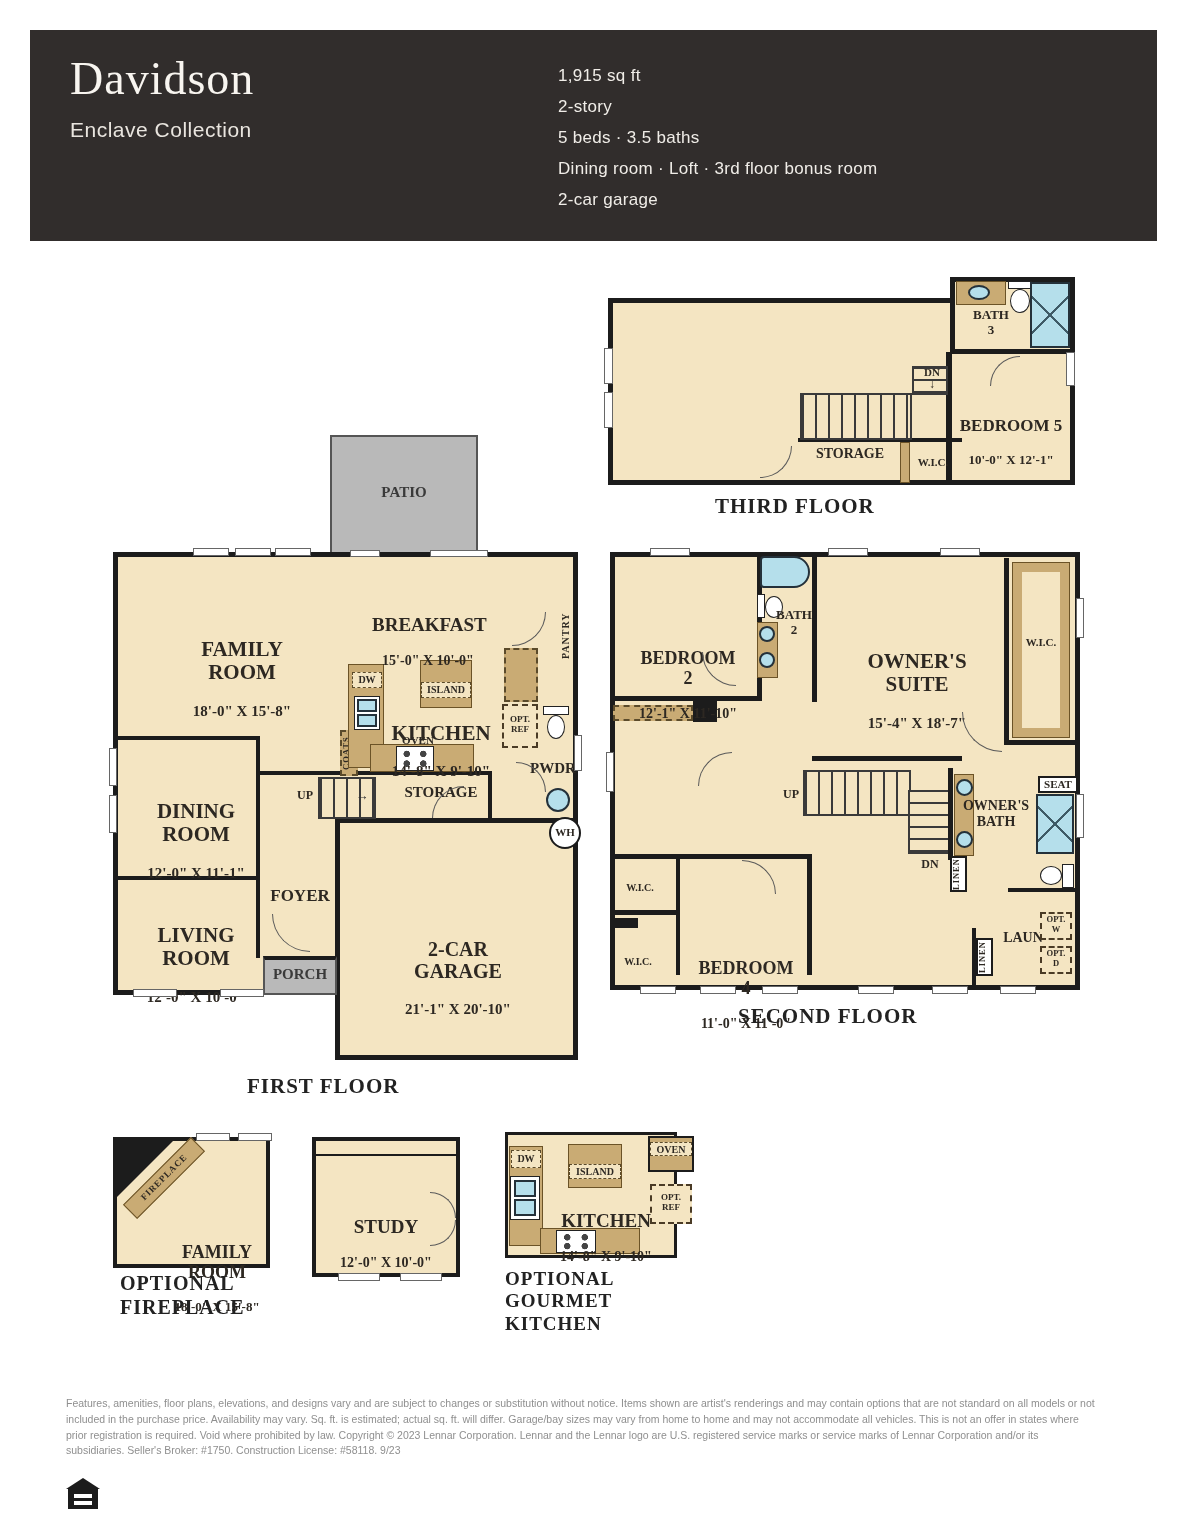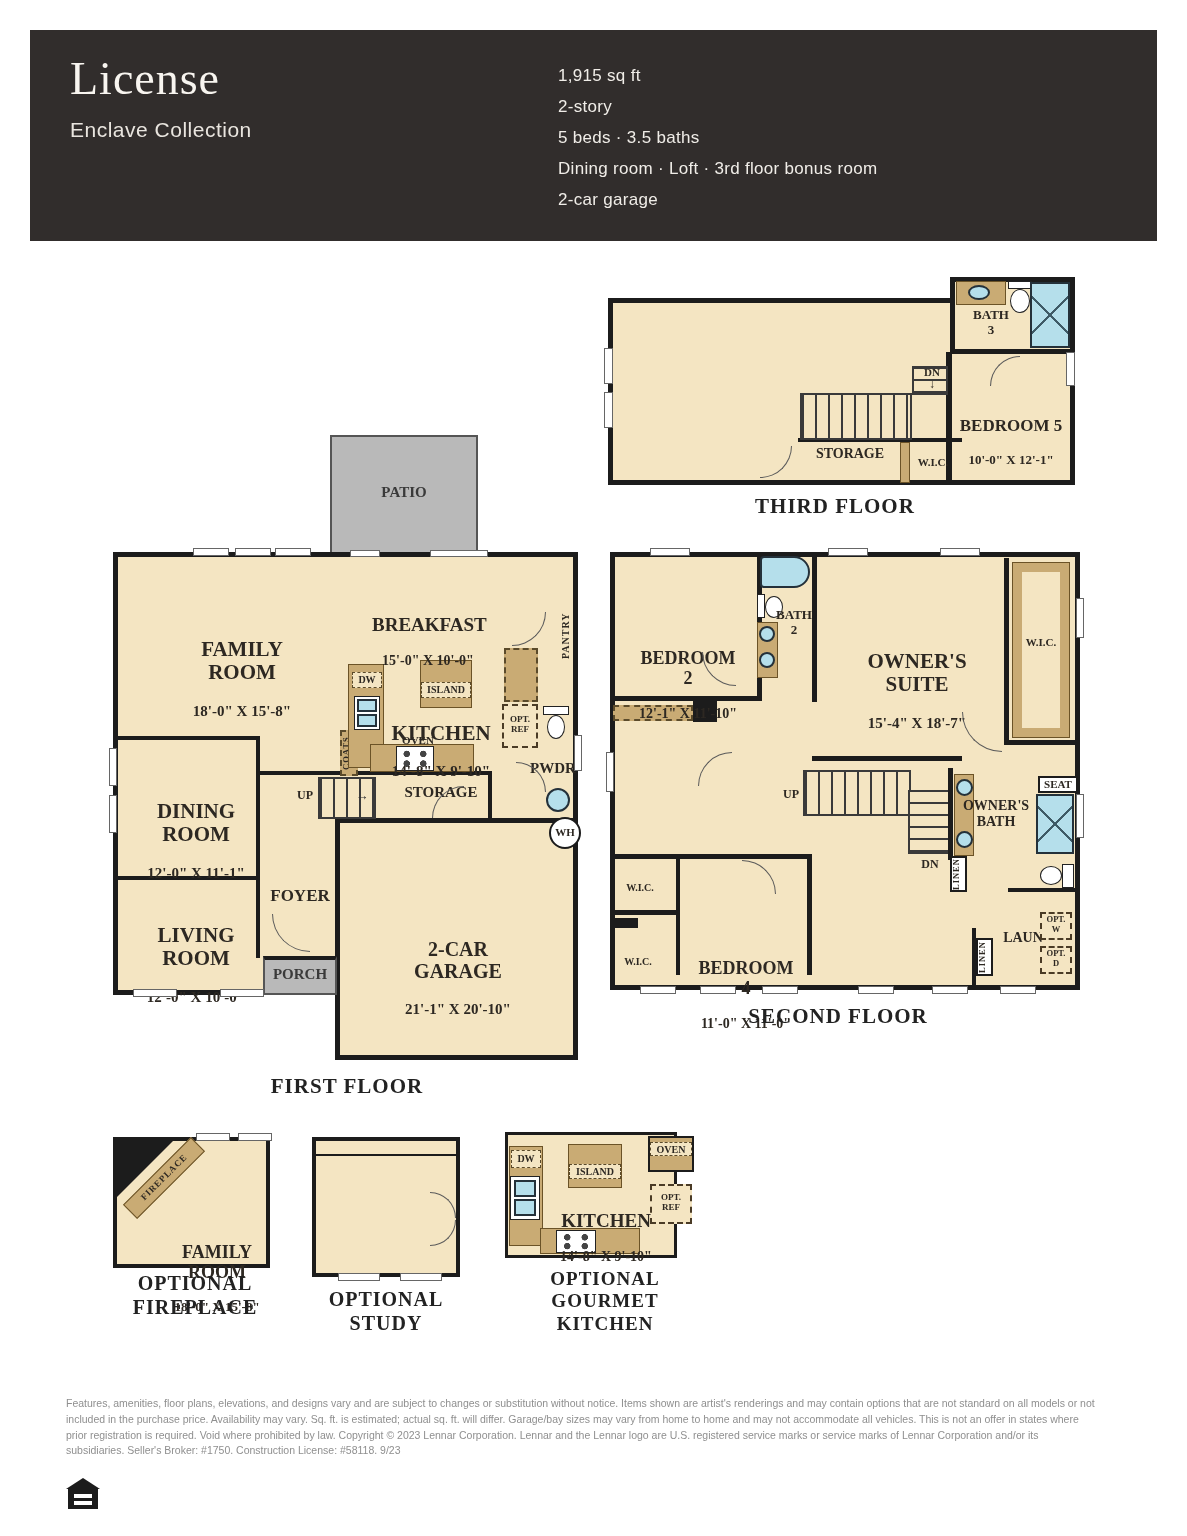--- a/index.html
+++ b/index.html
@@ -41,42 +41,42 @@
   .arc{position:absolute;border:1.5px solid #5a5a5a;box-sizing:border-box;background:transparent;}
   .arc.tl{border-right:none;border-bottom:none;border-top-left-radius:100%;}
   .arc.tr{border-left:none;border-bottom:none;border-top-right-radius:100%;}
   .arc.bl{border-right:none;border-top:none;border-bottom-left-radius:100%;}
   .arc.br{border-left:none;border-top:none;border-bottom-right-radius:100%;}
   
   .lbl{position:absolute;text-align:center;font-family:"Liberation Serif",serif;font-weight:700;
        color:#2d2822;line-height:1.12;white-space:pre-line;}
   .nm,.dm{display:block;white-space:pre-line;}
   .vt{writing-mode:vertical-rl;transform:rotate(180deg);letter-spacing:1px;text-align:center;}
-  .cap{position:absolute;text-align:center;font-family:"Liberation Serif",serif;font-weight:700;
+  .cap{position:absolute;text-align:left;font-family:"Liberation Serif",serif;font-weight:700;
        font-size:21px;letter-spacing:1px;color:#222;white-space:pre-line;line-height:1.18;}
   .s8{font-size:8.5px;}.s9{font-size:9px;}.s10{font-size:10px;}.s11{font-size:11px;}
   .s12{font-size:12px;}.s13{font-size:13px;}.s14{font-size:14px;}.s15{font-size:15px;}
   .s17{font-size:17px;}.s18{font-size:18px;margin-top:24px;}.s19{font-size:19px;}.s20{font-size:20px;}.s21{font-size:21px;}
   .footer{position:absolute;left:66px;top:1396px;width:1032px;font-size:10.5px;line-height:1.5;
           color:#8f8f8f;}
   
   .eho{position:absolute;left:64px;top:1478px;width:38px;height:38px;}
   .eho .roof{position:absolute;left:2px;top:0;width:0;height:0;
              border-left:17px solid transparent;border-right:17px solid transparent;
              border-bottom:11px solid #1c1c1c;}
   .eho .body{position:absolute;left:4px;top:11px;width:30px;height:20px;background:#1c1c1c;}
   .eho .bar{position:absolute;left:10px;width:18px;height:4px;background:#fff;}
 </style>
 </head>
 <body>
 
 <div class="page">
 
   <div class="hdr">
-    <div class="hdr-title">License</div>
+    <div class="hdr-title">Davidson</div>
     <div class="hdr-sub">Enclave Collection</div>
     <div class="spec" style="top:36px">1,915 sq ft</div>
     <div class="spec" style="top:67px">2-story</div>
     <div class="spec" style="top:98px">5 beds · 3.5 baths</div>
     <div class="spec" style="top:129px">Dining room · Loft · 3rd floor bonus room</div>
     <div class="spec" style="top:160px">2-car garage</div>
   </div>
 
   <div class="base" style="left:608px;top:298px;width:467px;height:187px"></div>
   <div class="base" style="left:950px;top:277px;width:125px;height:77px"></div>
@@ -303,25 +303,28 @@
   <div class="lbl" style="left:168px;top:1200px;width:98px">
     <span class="nm s18">FAMILY
 ROOM</span>
     <span class="dm s13">18'-0" X 15'-8"</span>
   </div>
   <div class="cap" style="left:120px;top:1272px;width:150px;font-size:20px">OPTIONAL
 FIREPLACE</div>
 
   <div class="base" style="left:312px;top:1137px;width:148px;height:140px;border-width:4px"></div>
   <div class="wall" style="left:316px;top:1154px;width:140px;height:2px"></div>
+  <div class="lbl" style="left:336px;top:1198px;width:100px">
+    <span class="nm s19">STUDY</span>
+    <span class="dm s14">12'-0" X 10'-0"</span>
+  </div>
   <div class="arc tr" style="left:430px;top:1192px;width:26px;height:26px"></div>
   <div class="arc br" style="left:430px;top:1220px;width:26px;height:26px"></div>
   <div class="win" style="left:338px;top:1273px;width:42px;height:8px"></div>
   <div class="win" style="left:400px;top:1273px;width:42px;height:8px"></div>
-  <div class="cap" style="left:300px;top:1288px;width:172px;font-size:20px">OPTIONAL STUDY</div>
 
   <div class="base" style="left:505px;top:1132px;width:172px;height:126px;border-width:3px"></div>
   <div class="cab" style="left:509px;top:1146px;width:34px;height:100px"></div>
   <div class="chip" style="left:511px;top:1150px;width:30px;height:18px"></div>
   <div class="lbl s10" style="left:511px;top:1153px;width:30px">DW</div>
   <div class="fix" style="left:510px;top:1176px;width:30px;height:44px"></div>
   <div class="blue" style="left:514px;top:1180px;width:22px;height:17px"></div>
   <div class="blue" style="left:514px;top:1199px;width:22px;height:17px"></div>
   <div class="cab" style="left:568px;top:1144px;width:54px;height:44px"></div>
   <div class="chip" style="left:569px;top:1164px;width:52px;height:15px"></div>

